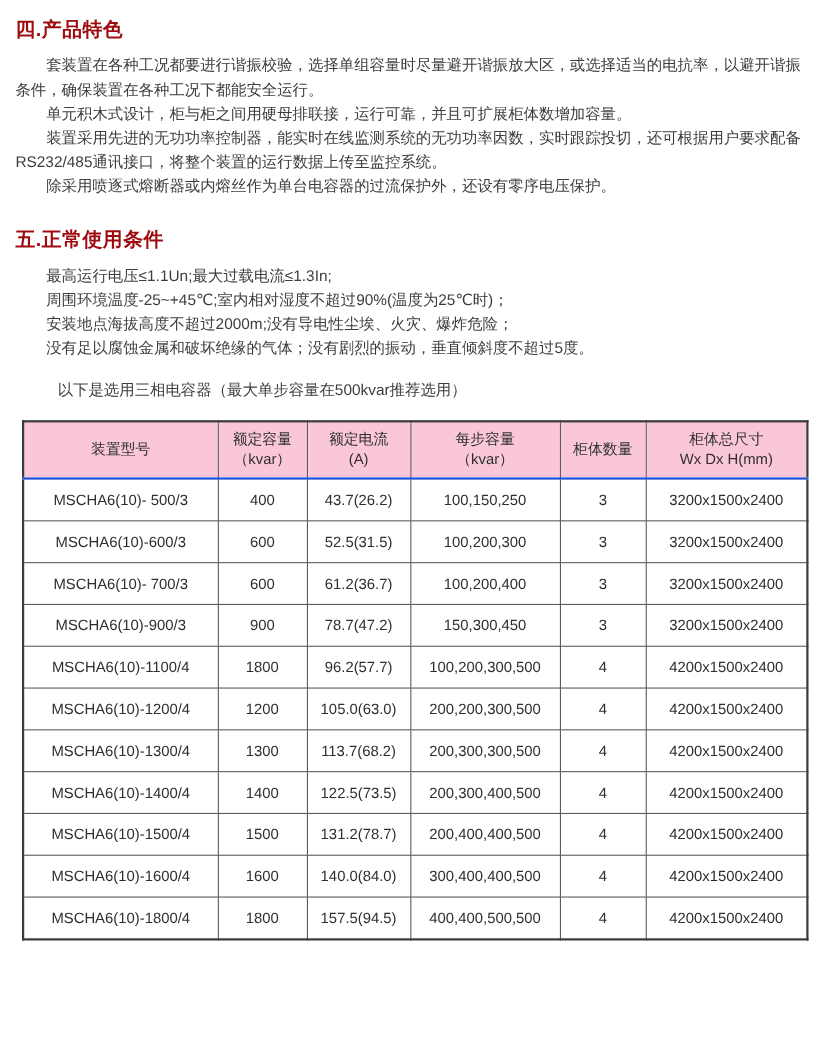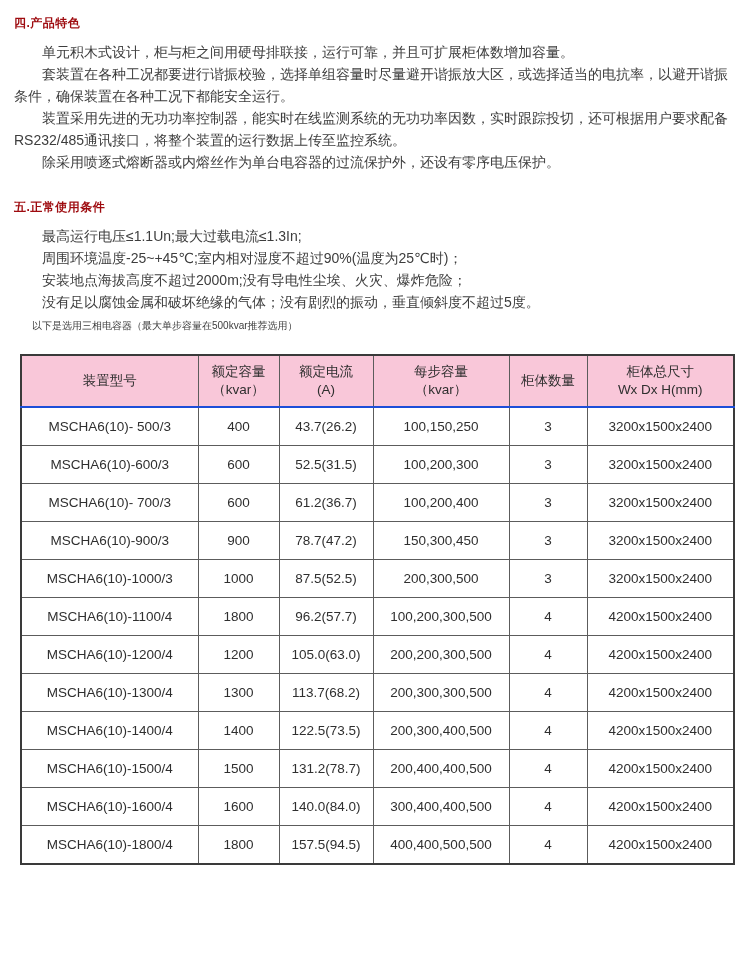--- a/index.html
+++ b/index.html
@@ -9,37 +9,37 @@
     height: 957px;
     box-sizing: border-box;
     padding: 8px 14px 0 14px;
     background: #ffffff;
     font-family: "Liberation Sans", "DejaVu Sans", sans-serif;
     color: #3d3d3d;
     overflow: hidden;
   }
   .sec-title {
     color: #9e0b0f;
-    font-size: 12px;
+    font-size: 18px;
     font-weight: bold;
     margin: 0 0 9px 0;
     letter-spacing: 0.5px;
   }
   .sec-title.first { margin-top: 7px; }
   .sec-title.mt { margin-top: 26px; }
   .paras p {
     margin: 0;
     font-size: 14px;
     line-height: 22px;
     text-indent: 2em;
     color: #3d3d3d;
   }
   .intro {
-    margin: 2px;
-    font-size: 10px;
+    margin: 16px;
+    font-size: 14px;
     line-height: 22px;
     text-indent: 1.6em;
     color: #3d3d3d;
   }
   .spec-table {
     margin: 17px 0 0 6px;
     border-collapse: collapse;
     table-layout: fixed;
     width: 713px;
     border: 2px solid #3a3a3a;
@@ -67,22 +67,22 @@
   }
 </style>
 </head>
 <body>
 
 <div class="page">
 
   <h2 class="sec-title first">四.产品特色</h2>
 
   <div class="paras">
+      <p>套装置在各种工况都要进行谐振校验，选择单组容量时尽量避开谐振放大区，或选择适当的电抗率，以避开谐振条件，确保装置在各种工况下都能安全运行。</p>
       <p>单元积木式设计，柜与柜之间用硬母排联接，运行可靠，并且可扩展柜体数增加容量。</p>
-      <p>套装置在各种工况都要进行谐振校验，选择单组容量时尽量避开谐振放大区，或选择适当的电抗率，以避开谐振条件，确保装置在各种工况下都能安全运行。</p>
       <p>装置采用先进的无功功率控制器，能实时在线监测系统的无功功率因数，实时跟踪投切，还可根据用户要求配备RS232/485通讯接口，将整个装置的运行数据上传至监控系统。</p>
       <p>除采用喷逐式熔断器或内熔丝作为单台电容器的过流保护外，还设有零序电压保护。</p>
     </div>
 
   <h2 class="sec-title mt">五.正常使用条件</h2>
 
   <div class="paras">
       <p>最高运行电压≤1.1Un;最大过载电流≤1.3In;</p>
       <p>周围环境温度-25~+45℃;室内相对湿度不超过90%(温度为25℃时)；</p>
       <p>安装地点海拔高度不超过2000m;没有导电性尘埃、火灾、爆炸危险；</p>
@@ -142,28 +142,20 @@
         </tr>
         <tr>
           <td>MSCHA6(10)-900/3</td>
           <td>900</td>
           <td>78.7(47.2)</td>
           <td>150,300,450</td>
           <td>3</td>
           <td>3200x1500x2400</td>
         </tr>
         <tr>
-          <td>MSCHA6(10)-1000/3</td>
-          <td>1000</td>
-          <td>87.5(52.5)</td>
-          <td>200,300,500</td>
-          <td>3</td>
-          <td>3200x1500x2400</td>
-        </tr>
-        <tr>
           <td>MSCHA6(10)-1100/4</td>
           <td>1800</td>
           <td>96.2(57.7)</td>
           <td>100,200,300,500</td>
           <td>4</td>
           <td>4200x1500x2400</td>
         </tr>
         <tr>
           <td>MSCHA6(10)-1200/4</td>
           <td>1200</td>

